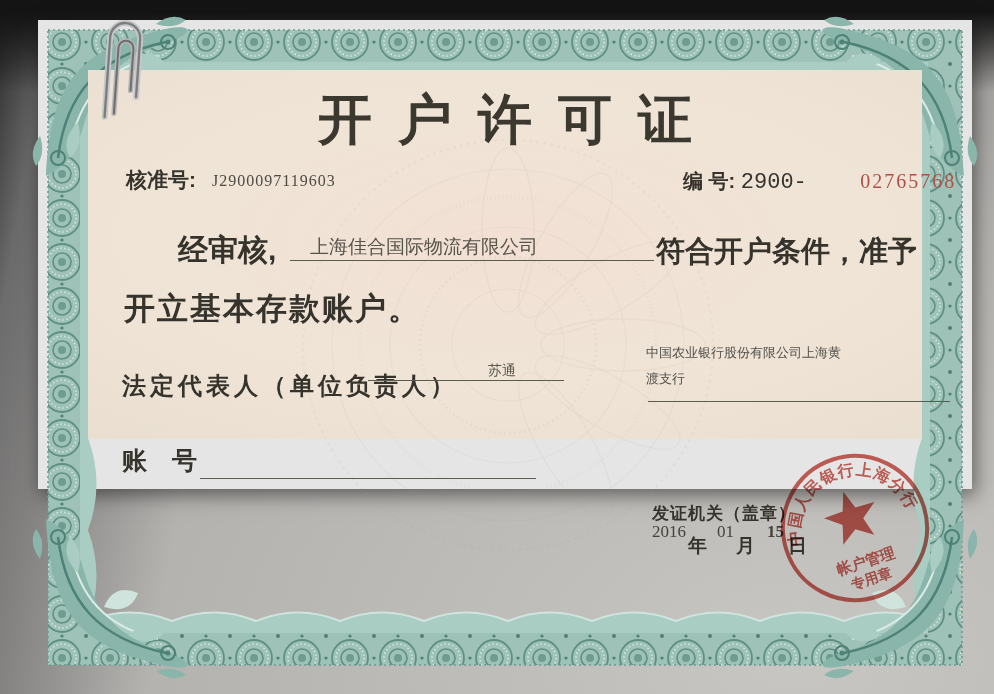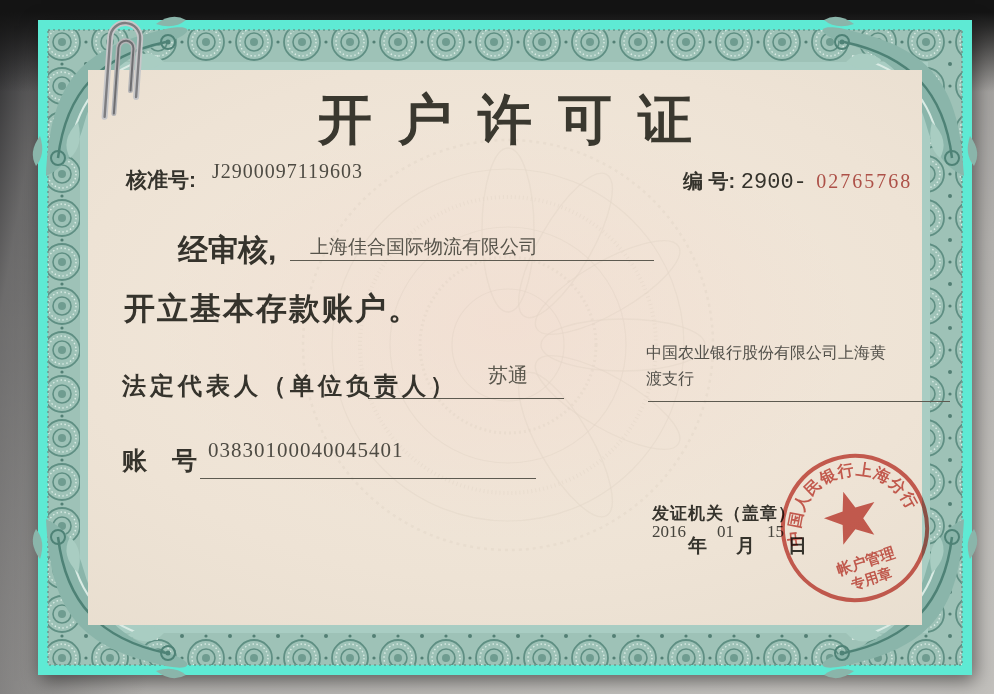--- a/index.html
+++ b/index.html
@@ -9,22 +9,22 @@
     position:relative;
     background:
       linear-gradient(180deg, #141414 0px, #141414 12px, rgba(20,20,20,.85) 26px, rgba(20,20,20,0) 92px),
       linear-gradient(100deg, rgba(40,40,42,.95) 0%, rgba(66,66,68,.55) 5%, rgba(140,138,136,0) 24%),
       radial-gradient(135% 125% at 80% 95%, #c8c6c2 0%, #b4b2af 50%, #969492 85%, #6a6a6c 100%);
   }
   .shot{ position:absolute; inset:0; }
 
   
   .cert{
-    position:absolute; left:38px; top:20px; width:934px; height:655px;
-    background:#5eead4;
+    position:absolute; left:38px; top:20px; width:934px; height:469px;
+    background:#e5e5e5;
     box-shadow: 3px 6px 18px rgba(0,0,0,.5);
   }
   .cert svg.borderlayer{ position:absolute; left:-12px; top:-12px; overflow:visible; }
   .paper{
     position:absolute; left:50px; top:50px; right:50px; bottom:50px;
     background:
       radial-gradient(60% 55% at 50% 46%, rgba(240,212,200,.45), rgba(240,212,200,0) 70%),
       radial-gradient(95% 85% at 50% 45%, #f3e9dc 0%, #eee3d5 55%, #e6dccd 100%);
   }
   .wm{ position:absolute; left:250px; top:105px; opacity:.17; }
@@ -131,53 +131,53 @@
           <ellipse cx="220" cy="105" rx="26" ry="82" transform="rotate(90,220,220)"></ellipse>
           <ellipse cx="220" cy="105" rx="26" ry="82" transform="rotate(120,220,220)"></ellipse>
           <ellipse cx="220" cy="105" rx="26" ry="82" transform="rotate(150,220,220)"></ellipse>
         </g>
       </g>
     </svg>
 
     <div class="t title">开户许可证</div>
 
     <div class="t lbl" style="left:88px; top:146px; font-size:21px;">核准号:</div>
-    <div class="t val" style="left:174px; top:140px; font-size:20px; letter-spacing:1px;">J2900097119603</div>
+    <div class="t val" style="left:174px; top:152px; font-size:16px; letter-spacing:1px;">J2900097119603</div>
 
     <div class="t" style="left:645px; top:148px; font-size:20px;">
       <span class="lbl">编 号:</span>
       <span style="font-size:22px;font-family:Liberation Mono, monospace;">2900-</span>
-      <span class="val" style="color:#ad5148; letter-spacing:2px; padding-left:4px;">02765768</span>
+      <span class="val" style="color:#ad5148; letter-spacing:2px; padding-left:4px;margin-left:44px;">02765768</span>
     </div>
 
     <div class="t lbl" style="left:140px; top:210px; font-size:30px;">经审核,</div>
     <div class="t underfield" style="left:252px; top:214px; width:364px; padding-left:20px; padding-bottom:0; font-size:19px; color:#56534a;">上海佳合国际物流有限公司</div>
+    <div class="t lbl" style="left:618px; top:212px; font-size:29px;">符合开户条件，准予</div>
 
     <div class="t lbl" style="left:84px; top:350px; font-size:24px; letter-spacing:4px;">法定代表人（单位负责人）</div>
 
     <div class="t lbl" style="left:86px; top:268px; font-size:31px; letter-spacing:2px;">开立基本存款账户。</div>
-    <div class="t underfield" style="left:330px; top:342px; width:196px; padding-left:120px; padding-bottom:9px; font-size:20px; color:#5a574d;">苏通</div>
-
-    <div class="t bankblock" style="left:608px; top:320px; width:330px; font-size:16px; color:#52504a;">
+    <div class="t underfield" style="left:330px; top:342px; width:196px; padding-left:120px; font-size:14px; color:#5a574d;">苏通</div>
+
+    <div class="t bankblock" style="left:608px; top:320px; width:330px; font-size:13px; color:#52504a;">
       <span>中国农业银行股份有限公司上海黄</span><br>
       <span>渡支行</span>
     </div>
     <div class="t underfield" style="left:610px; top:381px; width:302px; height:1px;"></div>
 
     <div class="t lbl" style="left:84px; top:424px; font-size:25px;text-align:center;">账　号</div>
-    <div class="t val" style="left:170px; top:418px; font-size:21px; letter-spacing:1px;">03830100040045401</div>
     <div class="t underfield" style="left:162px; top:458px; width:336px; height:1px;"></div>
 
     <div class="t lbl" style="left:614px; top:482px; font-size:17px; letter-spacing:1px;">发证机关（盖章）</div>
     <div class="t daterow" style="left:614px; top:504px;">
       <span class="num">2016</span>
       <span class="unit" style="margin-left:2px;">年</span>
       <span class="num" style="margin-left:10px;">01</span>
       <span class="unit" style="margin-left:2px;">月</span>
-      <span class="num" style="margin-left:12px;">15</span>
+      <span class="num" style="margin-left:12px;font-weight:bold;">15</span>
       <span class="unit" style="margin-left:4px;">日</span>
     </div>
 
     <svg class="seal" viewBox="0 0 156 156">
       <circle cx="78" cy="78" r="72" fill="none" stroke="#c8493f" stroke-width="4"></circle>
       <polygon points="78,40 84.7,58.6 104.5,59.2 88.8,71.3 94.3,90.3 78,79.2 61.7,90.3 67.2,71.3 51.5,59.2 71.3,58.6" fill="#c8493f"></polygon>
       <defs>
         <path id="ringArc" d="M24,96 A56,56 0 1 1 132,96" fill="none"></path>
       </defs>
       <text font-size="16" font-weight="bold" fill="#c8493f" letter-spacing="1" font-family="Liberation Sans, sans-serif">

